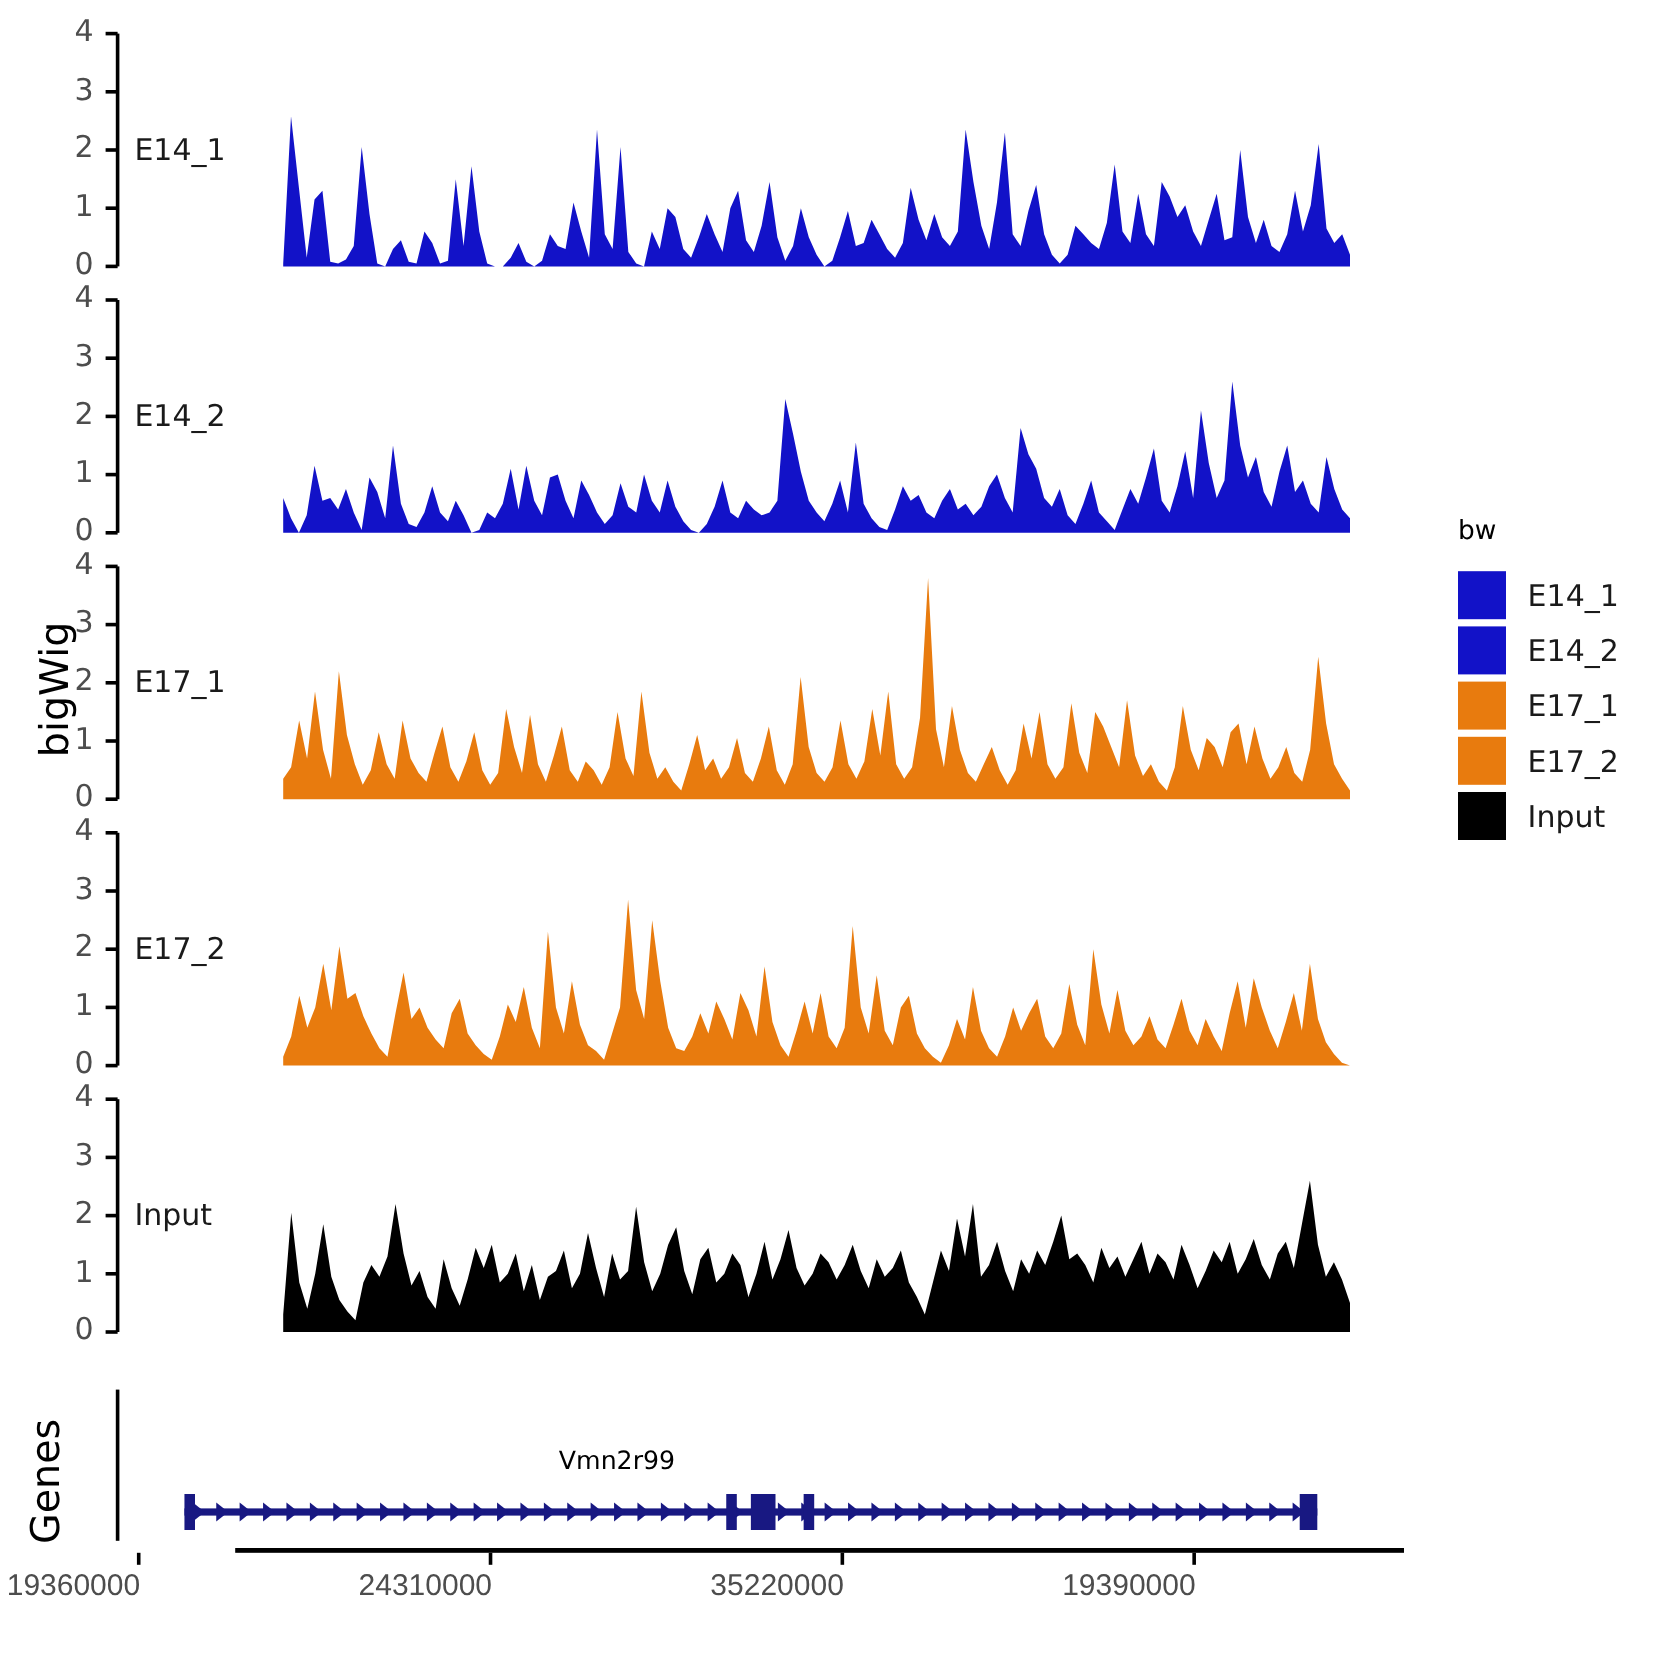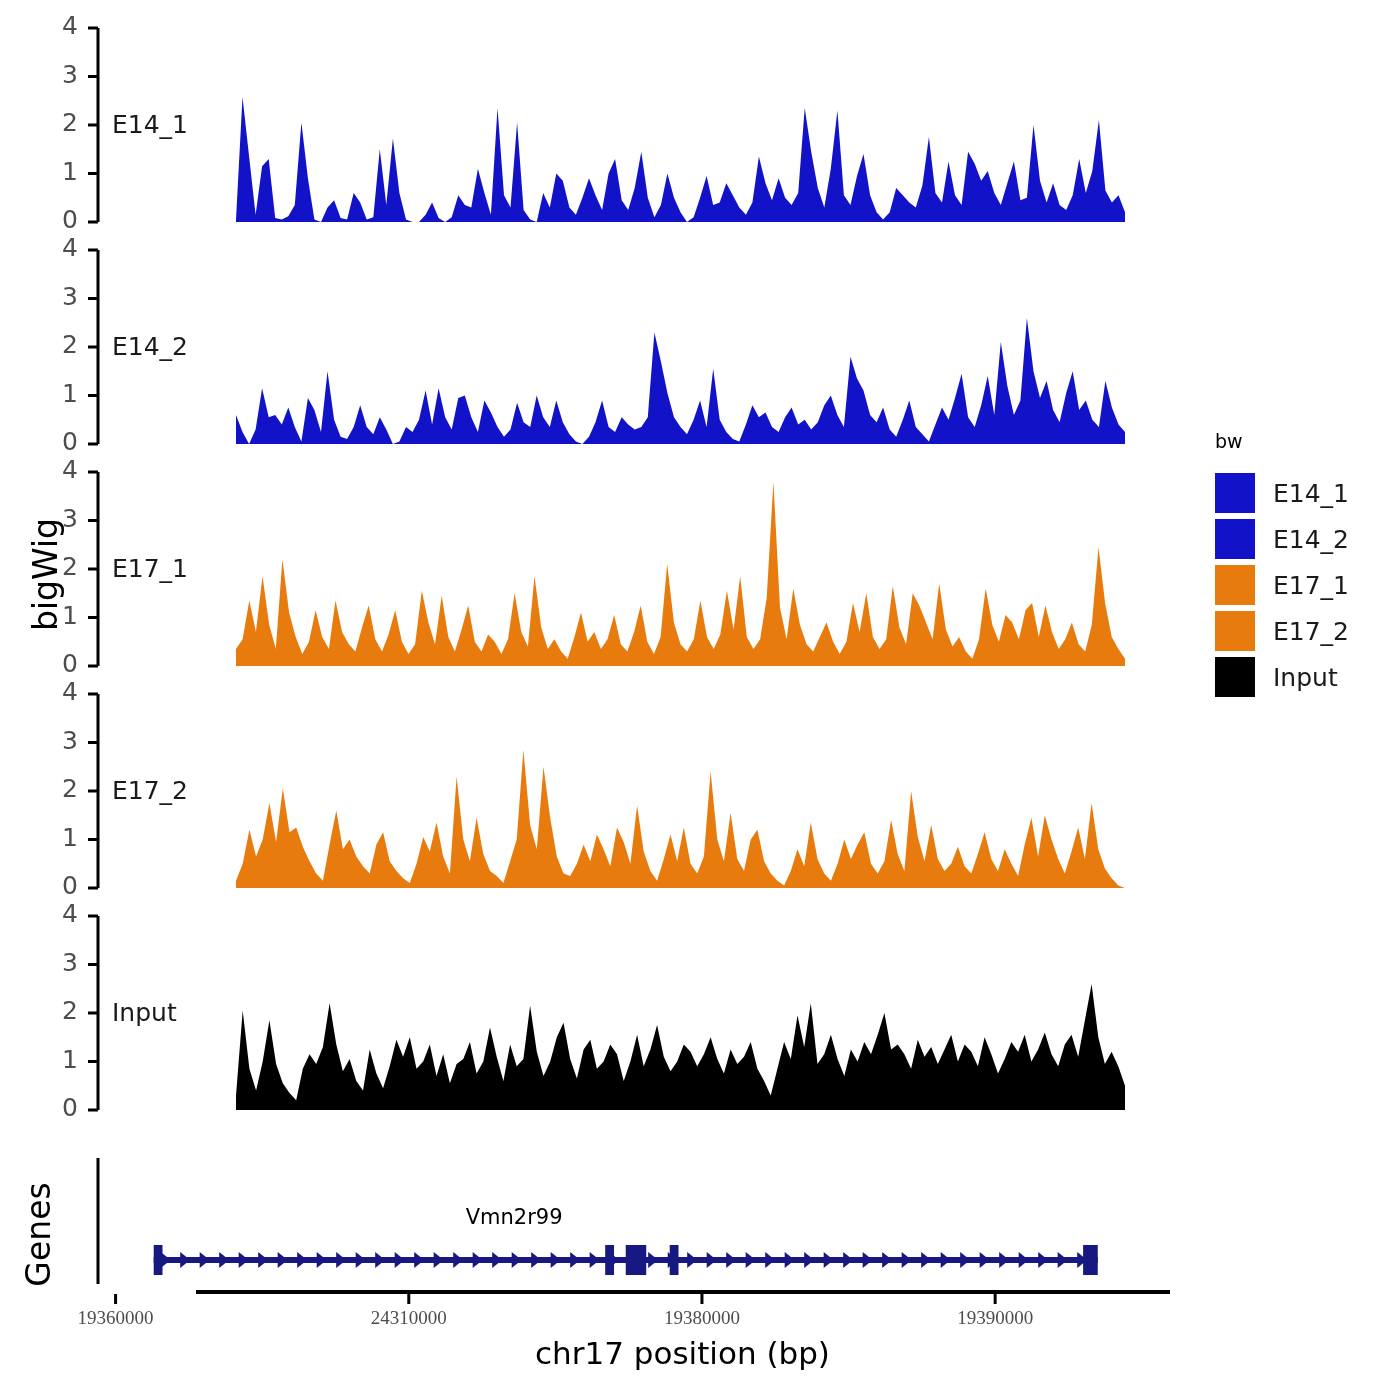--- a/index.html
+++ b/index.html
@@ -27,26 +27,26 @@
   }
   .rot-label{
     font-size:33px;color:#000;
     font-family:"DejaVu Sans","Liberation Sans",sans-serif;
     white-space:nowrap;
     transform-origin:center center;
     transform:rotate(-90deg);
     text-align:center;
   }
   .xtick-label{
-    font-size:19px;color:#4d4d4d;
-    font-family:Liberation Serif, serif;
-    text-align:center;white-space:nowrap;
+    font-size:25px;color:#4d4d4d;
+    font-family:Liberation Sans, sans-serif;
+    text-align:left;white-space:nowrap;
   }
   .legend-title{
-    font-size:19px;color:#000;
+    font-size:22px;color:#000;
     font-family:"DejaVu Sans","Liberation Sans",sans-serif;
   }
   .legend-label{
     font-size:25px;color:#1a1a1a;
     font-family:"DejaVu Sans","Liberation Sans",sans-serif;
     white-space:nowrap;
   }
   .legend-key{width:40px;height:40px;display:block;}
   .legend-row{display:flex;align-items:center;gap:18px;height:46px;}
   .gene-label{
@@ -171,23 +171,20 @@
   <div class="abs" id="xaxis" style="left:0px;top:1290px;width:1200px;height:60px;">
       <svg width="1200" height="30" viewBox="0 0 1200 30" xmlns="http://www.w3.org/2000/svg" style="display:block">
         <rect x="196" y="0" width="974" height="4" fill="#000"></rect>
         <rect x="114.0909090909091" y="4" width="3" height="10" fill="#000"></rect>
         <rect x="407.2727272727273" y="4" width="3" height="10" fill="#000"></rect>
         <rect x="700.4545454545454" y="4" width="3" height="10" fill="#000"></rect>
         <rect x="993.6363636363636" y="4" width="3" height="10" fill="#000"></rect>
       </svg>
     </div>
 
-  <div class="abs axis-title" style="left:195px;top:1335px;width:975px;">
-    <span>chr17 position (bp)</span>
-  </div>
 
   <div class="abs" style="left:1215px;top:430px;width:180px;">
     <div class="legend-title" style="margin-bottom:18px;">
       <span>bw</span>
     </div>
     <div id="legend-rows">
         <div class="legend-row">
           <span class="legend-key" style="background: rgb(18, 18, 200);"></span>
           <span class="legend-label">E14_1</span>
         </div>
@@ -236,15 +233,15 @@
     <div class="abs track-name" style="left: 112px; top: 776px;">E17_2</div>
     <div class="abs tick-label" style="left: 8px; top: 1095px; width: 70px;">0</div>
     <div class="abs tick-label" style="left: 8px; top: 1046.5px; width: 70px;">1</div>
     <div class="abs tick-label" style="left: 8px; top: 998px; width: 70px;">2</div>
     <div class="abs tick-label" style="left: 8px; top: 949.5px; width: 70px;">3</div>
     <div class="abs tick-label" style="left: 8px; top: 901px; width: 70px;">4</div>
     <div class="abs track-name" style="left: 112px; top: 998px;">Input</div>
     <div class="abs gene-label" style="left: 465.727px; top: 1205px; width: 320px;">Vmn2r99</div>
     <div class="abs xtick-label" style="left: 5.59091px; top: 1307px; width: 220px;">19360000</div>
     <div class="abs xtick-label" style="left: 298.773px; top: 1307px; width: 220px;">24310000</div>
-    <div class="abs xtick-label" style="left: 591.955px; top: 1307px; width: 220px;">19380000</div>
+    <div class="abs xtick-label" style="left: 591.955px; top: 1307px; width: 220px;">35220000</div>
     <div class="abs xtick-label" style="left: 885.136px; top: 1307px; width: 220px;">19390000</div>
   </div>
 
 </body></html>

